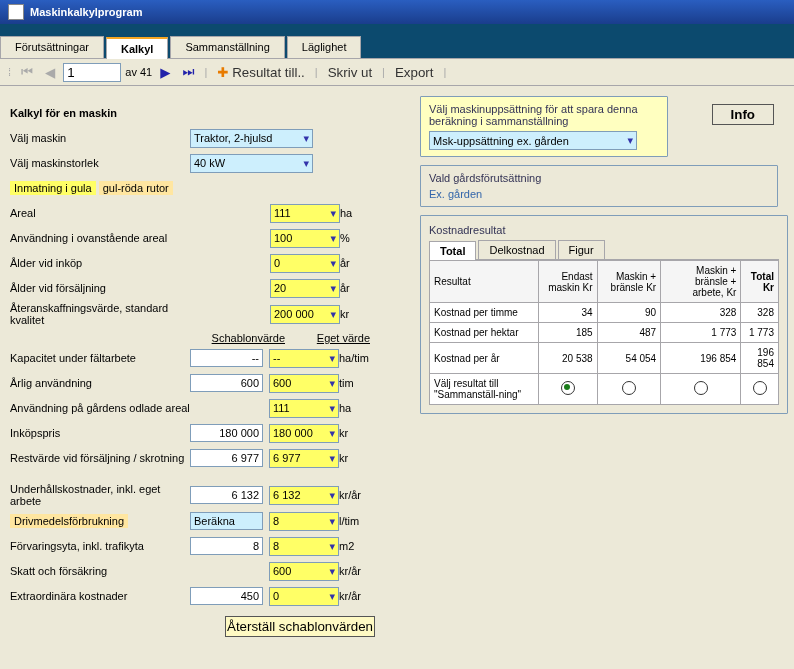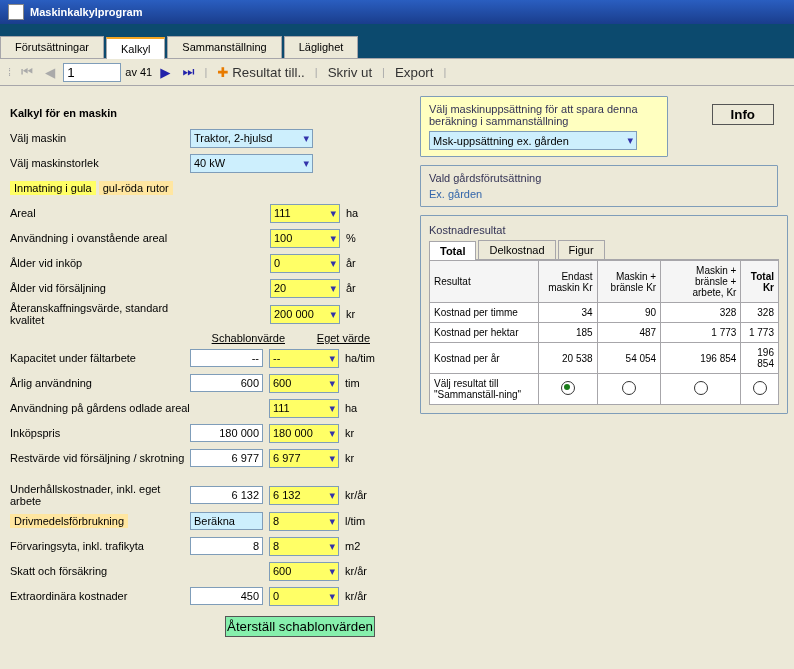--- a/index.html
+++ b/index.html
@@ -1,56 +1,56 @@
 <!DOCTYPE html>
 <html><head>
 <meta charset="utf-8">
 <style>
 body{margin:0;font-family:Tahoma,sans-serif;font-size:11px;background:#ece9d8;color:#000}
 .titlebar{background:linear-gradient(#2a5ec0,#1a3d8c);color:#fff;padding:4px 8px;font-weight:bold;display:flex;align-items:center;gap:6px}
 .titlebar .ico{width:14px;height:14px;background:#fff;border:1px solid #888;display:inline-block}
 .tabbar{display:flex;border-bottom:1px solid #a7a6aa;background:#0c4a6e;padding-top:12px}
 .tab{padding:4px 14px;border:1px solid #a7a6aa;border-bottom:none;background:#ece9d8;margin-right:2px;cursor:pointer}
-.tab.active{background:#fff;font-weight:normal;border-top:2px solid #f5a623;position:relative;top:1px}
+.tab.active{background:#fff;font-weight:bold;border-top:2px solid #f5a623;position:relative;top:1px}
 .toolbar{display:flex;align-items:center;gap:4px;padding:3px 6px;border-bottom:1px solid #a7a6aa;background:#ece9d8}
 .tbtn{border:none;background:none;cursor:pointer;padding:2px 4px;color:#333}
 .tbtn.dis{color:#aaa}
 .tinput{width:50px;text-align:left;border:1px solid #7f9db9;padding:1px 3px}
 .sep{color:#aaa;margin:0 2px}
 .content{position:relative;background:#ece9d8;padding:8px;height:580px;overflow:hidden}
 .col-left{position:absolute;left:10px;top:21px;width:400px}
 .col-right{position:absolute;left:420px;top:10px;width:360px}
 h4{margin:0 0 8px;font-size:11px;font-weight:bold}
 .row{display:flex;align-items:center;margin:3px 0;min-height:22px}
 .lab{flex:0 0 180px}
 .combo{border:1px solid #7f9db9;padding:2px 3px;display:inline-flex;align-items:center;justify-content:space-between}
 .combo .arr{color:#33a;margin-left:4px}
 .blue{background:#cdeffd}
 .yellow{background:#ffff66}
 .txt{border:1px solid #7f9db9;padding:2px 3px;text-align:right;background:#fff}
-.unit{margin-left:6px;width:35px}
+.unit{margin-left:0;width:35px}
 .hl-orange{background:#ffe6a0;padding:1px 4px}
 .hl-yellow{background:#ffff66;padding:1px 4px}
 .hdrcol{display:flex;font-weight:normal;text-decoration:underline;margin:6px 0 2px}
 .hdrcol span{display:inline-block}
 .box{border:1px solid #7f9db9;border-radius:1px;padding:6px 8px;margin-bottom:8px}
 .box.y{background:#ffffc0}
 .box-title{color:#335;margin-bottom:4px}
 .info-btn{border:1px solid #555;background:#ece9d8;padding:2px 18px;font-weight:bold;cursor:pointer;position:absolute;right:6px;top:8px}
 .sub-tabs{display:flex;border-bottom:1px solid #a7a6aa;margin-bottom:0}
 .sub-tab{padding:3px 10px;border:1px solid #a7a6aa;border-bottom:none;margin-right:2px;background:#ece9d8;cursor:pointer}
 .sub-tab.active{background:#fff;font-weight:bold;position:relative;top:1px}
 table.res{border-collapse:collapse;width:100%;background:#fff}
 table.res th,table.res td{border:1px solid #a7a6aa;padding:4px;font-weight:normal;font-size:10px}
 table.res th{background:#f5f5f5;text-align:right}
 table.res th:first-child,table.res td:first-child{text-align:left}
 table.res td{text-align:right}
 .radio{width:12px;height:12px;border:1px solid #333;border-radius:50%;display:inline-block;position:relative}
 .radio.on::after{content:"";width:6px;height:6px;background:#1a7c1a;border-radius:50%;position:absolute;left:2px;top:2px}
-.btn{border:1px solid #555;background:#86efac;padding:2px 1px;cursor:pointer}
+.btn{border:1px solid #555;background:#fef9c3;padding:2px 1px;cursor:pointer}
 .farm{color:#36a}
 .beräkna{background:#cdeffd!important;text-align:left}
 </style>
 </head>
 <body>
 
 <div class="titlebar">
   <span class="ico"></span>
   <span>Maskinkalkylprogram</span>
 </div>

